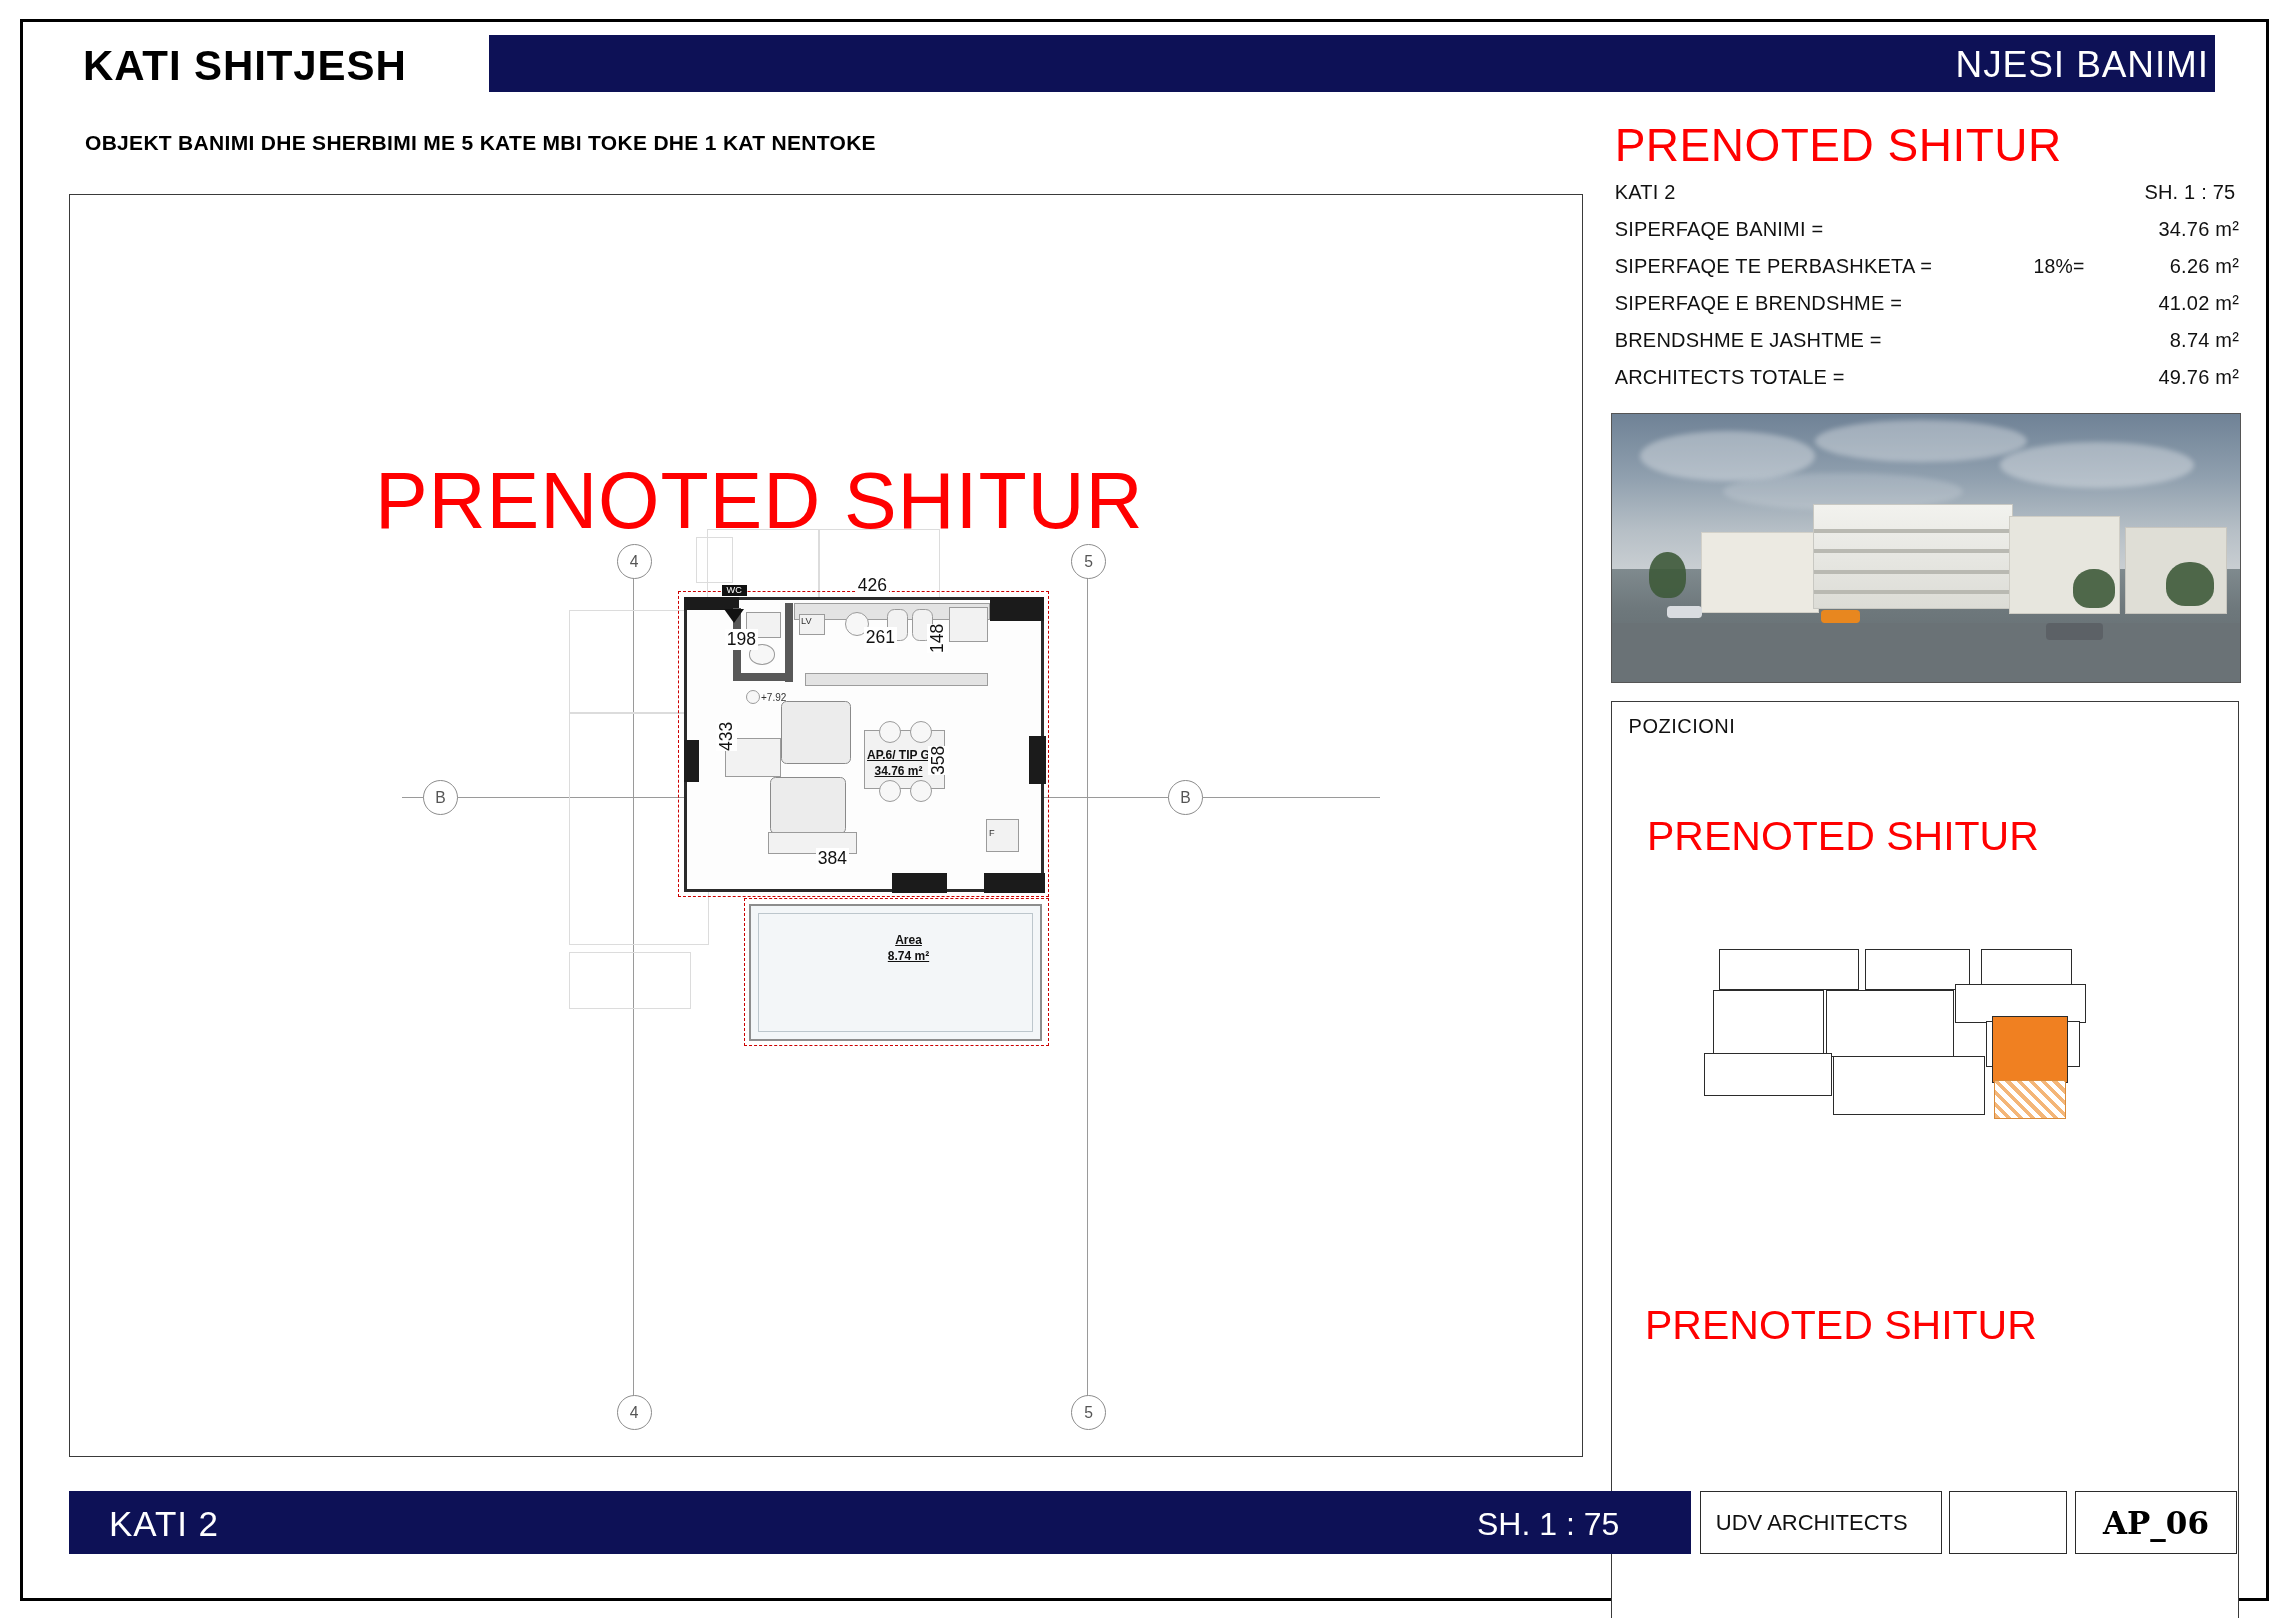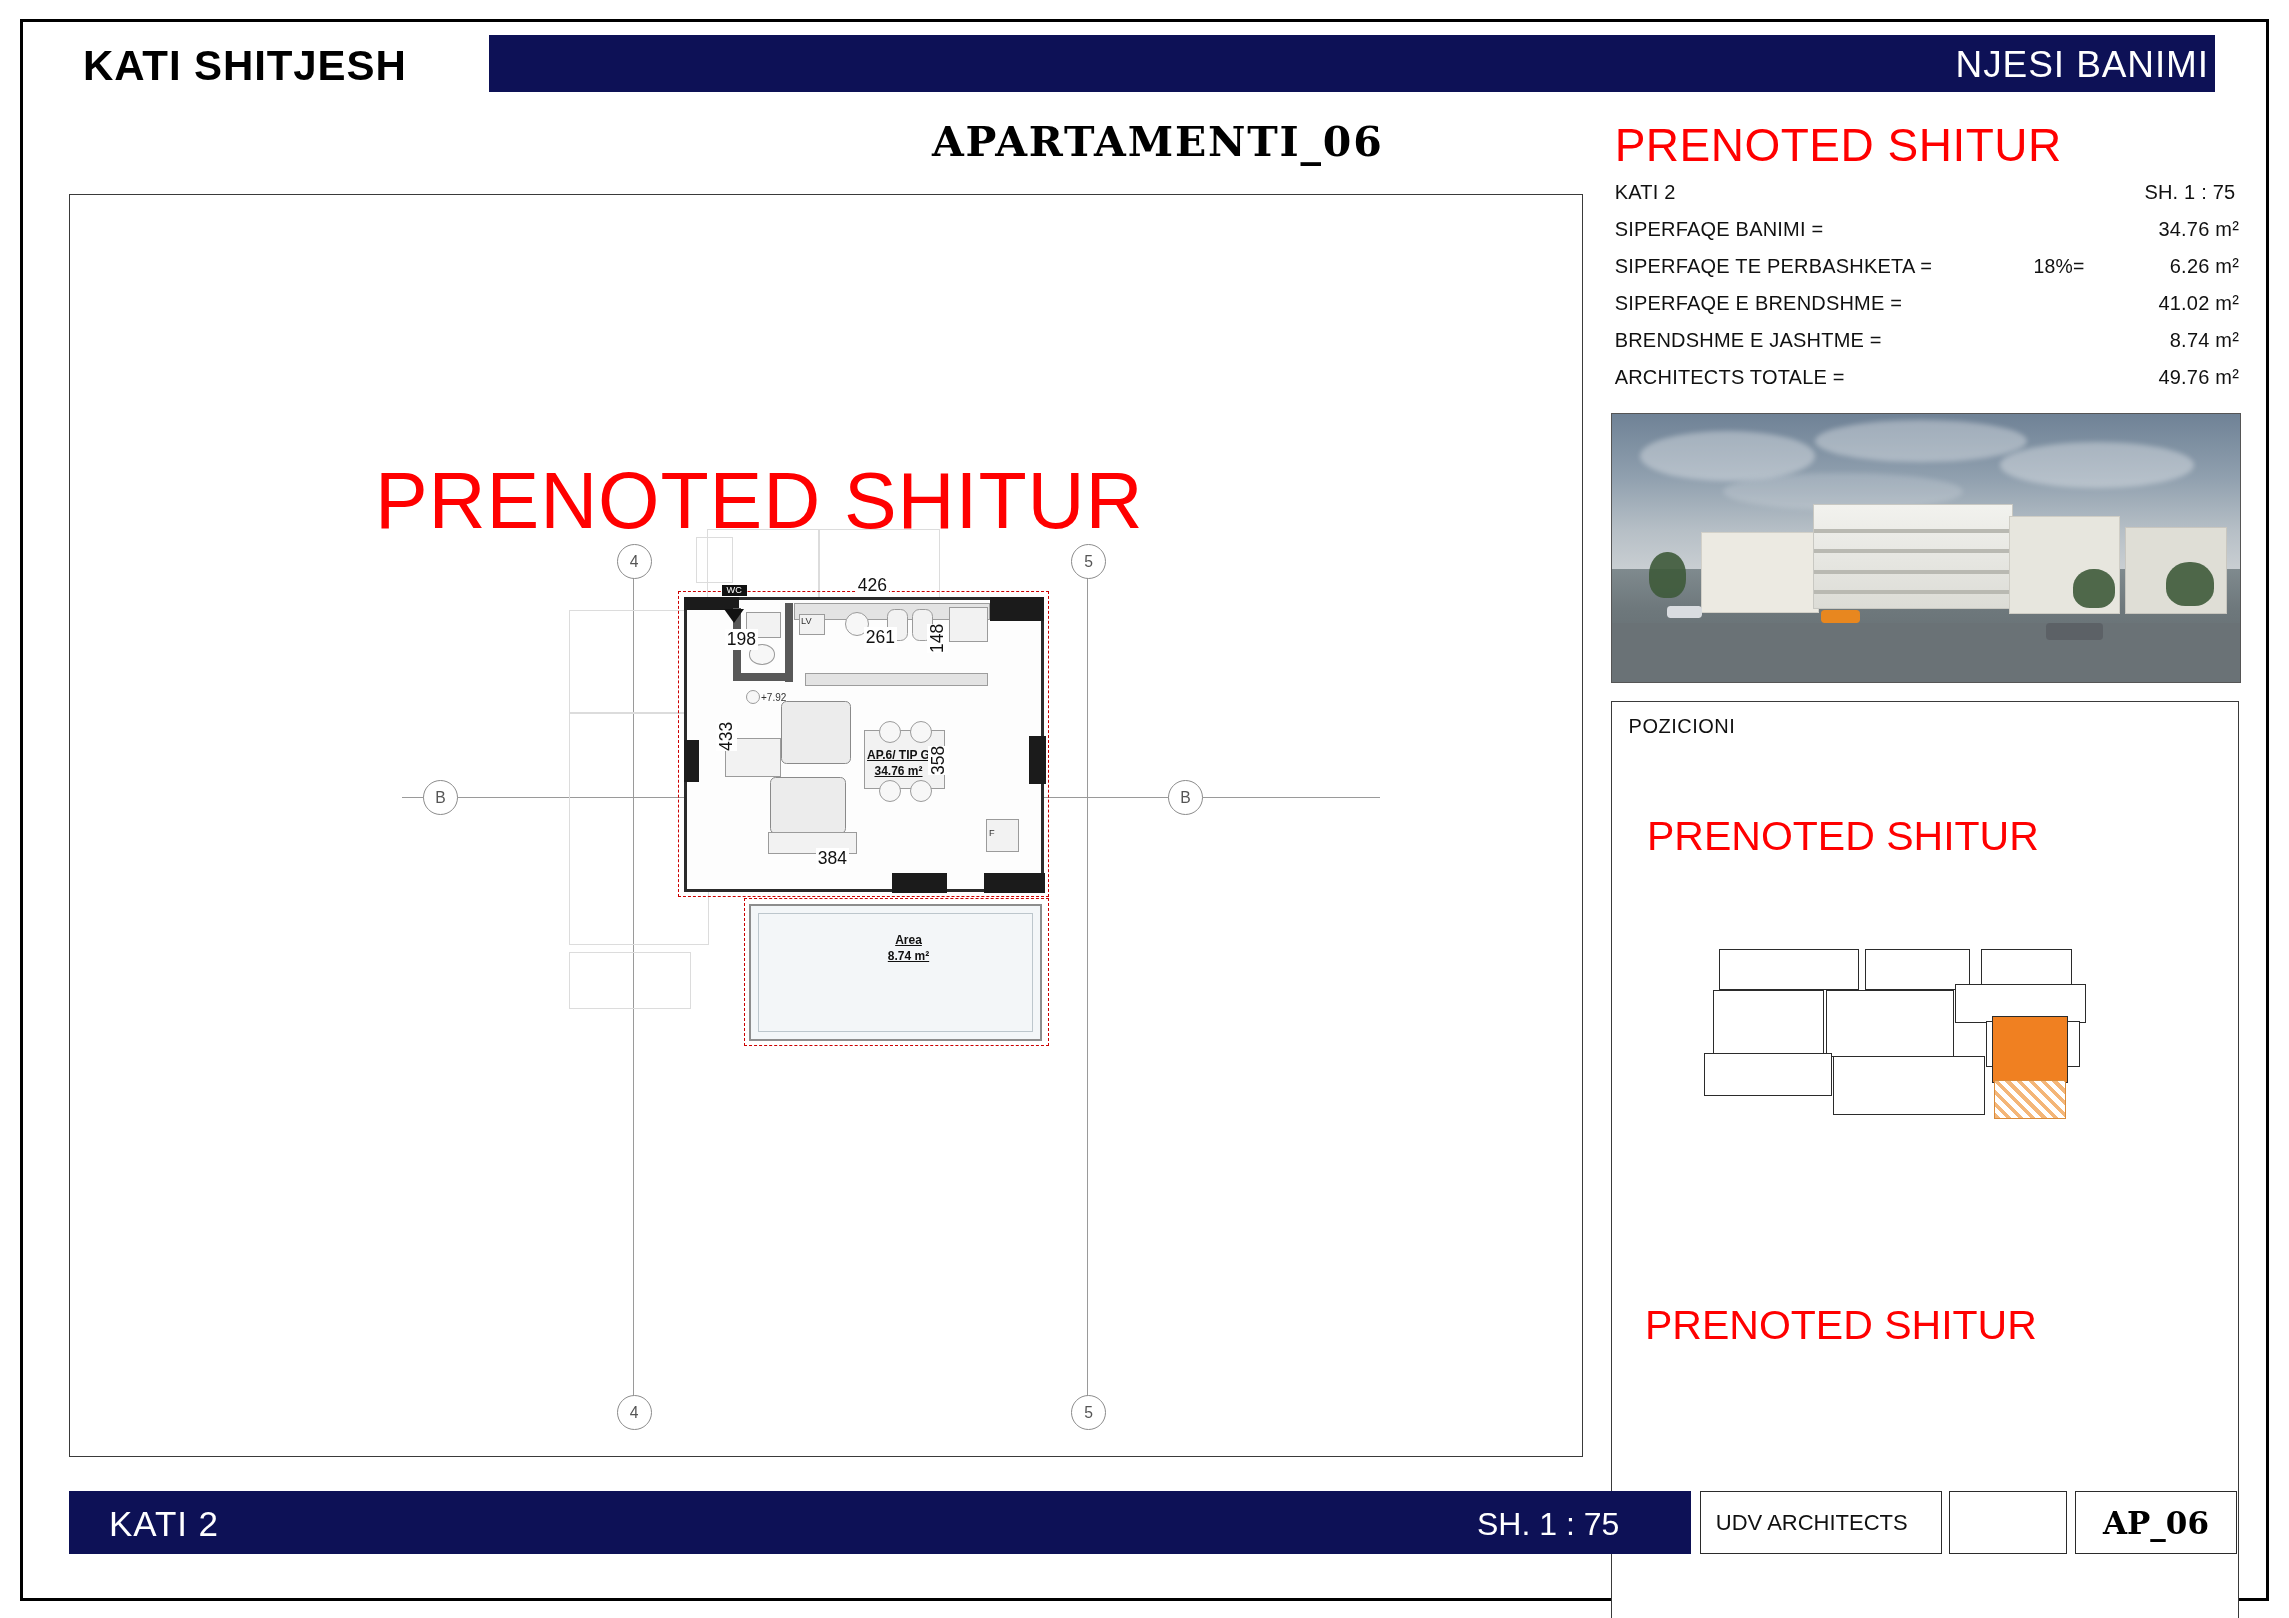--- a/index.html
+++ b/index.html
@@ -90,21 +90,21 @@
 </style>
 </head>
 <body>
 
 <div class="sheet">
   <div class="frame"></div>
 
   <div class="hdr-blue"></div>
   <div class="hdr-album">KATI SHITJESH</div>
   <div class="hdr-njesi">NJESI BANIMI</div>
-  <div class="hdr-apart">APARTAMENTI_06</div>
+  <div class="hdr-sub">OBJEKT BANIMI DHE SHERBIMI ME 5 KATE MBI TOKE DHE 1 KAT NENTOKE</div>
 
   <div class="drawpanel">
     <div class="wm wm-top">PRENOTED SHITUR</div>
 
     <div class="plan">
 
       <div class="gridline gridv" style="left:46px;top:16.6px;height:849px;"></div>
       <div class="gridline gridv" style="left:500px;top:16.6px;height:849px;"></div>
       <div class="gridline gridh" style="left:-185px;top:242px;width:978px;"></div>
 

